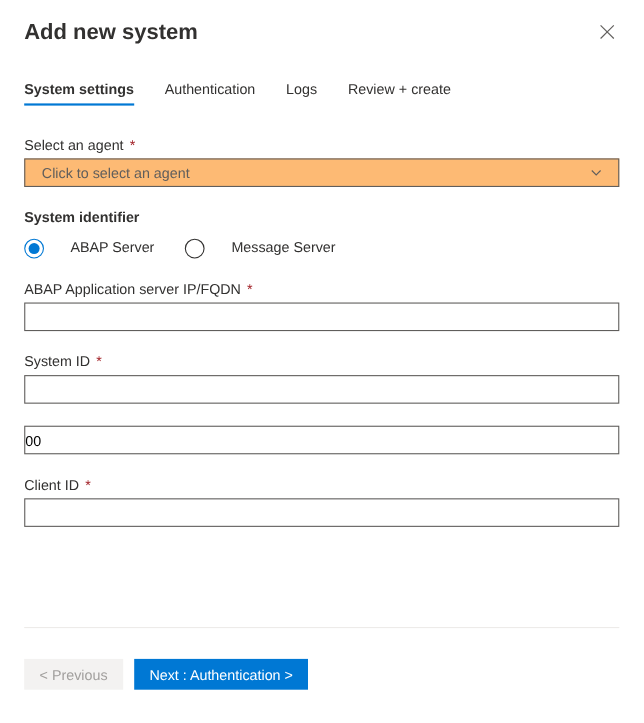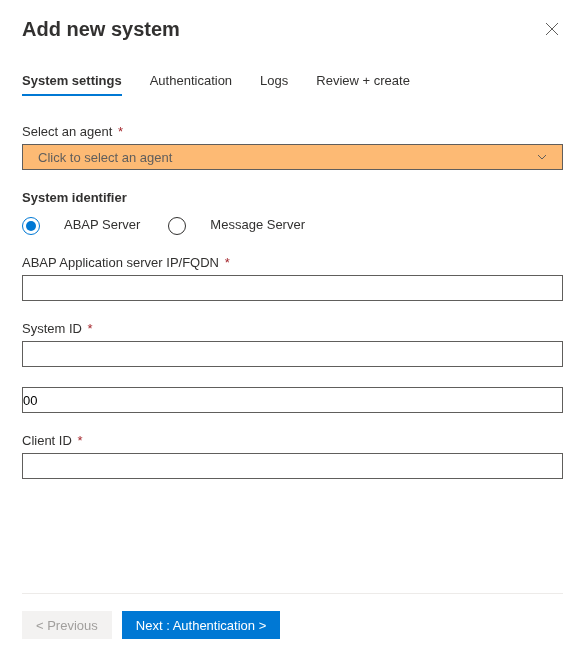--- a/index.html
+++ b/index.html
@@ -129,25 +129,25 @@
       width: 10px;
       height: 10px;
       background: #0078d4;
       border-radius: 50%;
     }
     .radio-label {
       font-size: 13px;
     }
     .footer {
       position: absolute;
-      bottom: 18px;
+      bottom: 30px;
       left: 22px;
       right: 22px;
       border-top: 1px solid #edebe9;
-      padding-top: 17px;
+      padding-top: 28px;
       display: flex;
       gap: 10px;
     }
     .btn {
       padding: 6px 14px;
       font-size: 13px;
       font-family: inherit;
       border: none;
       cursor: pointer;
       min-height: 28px;

